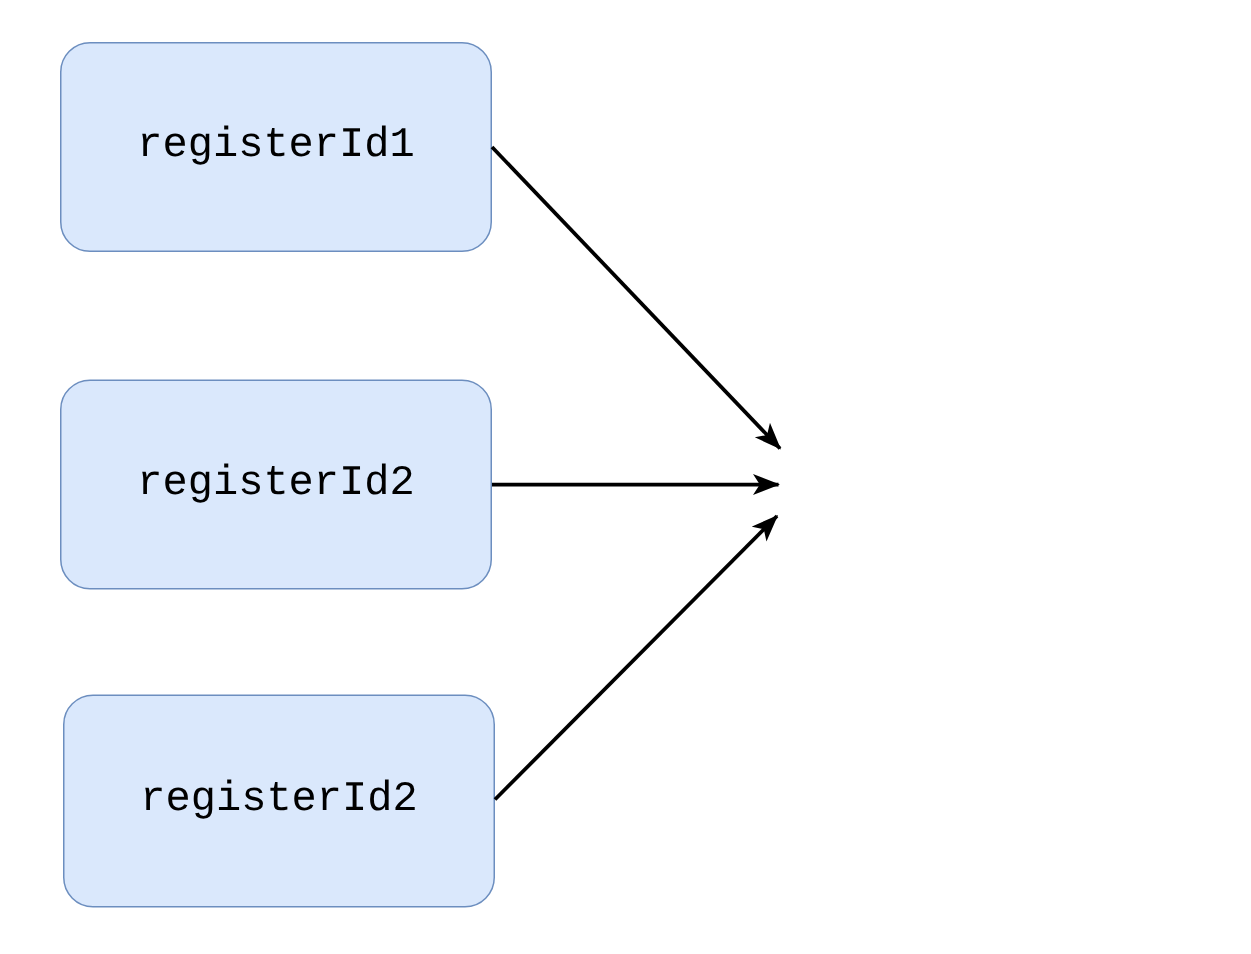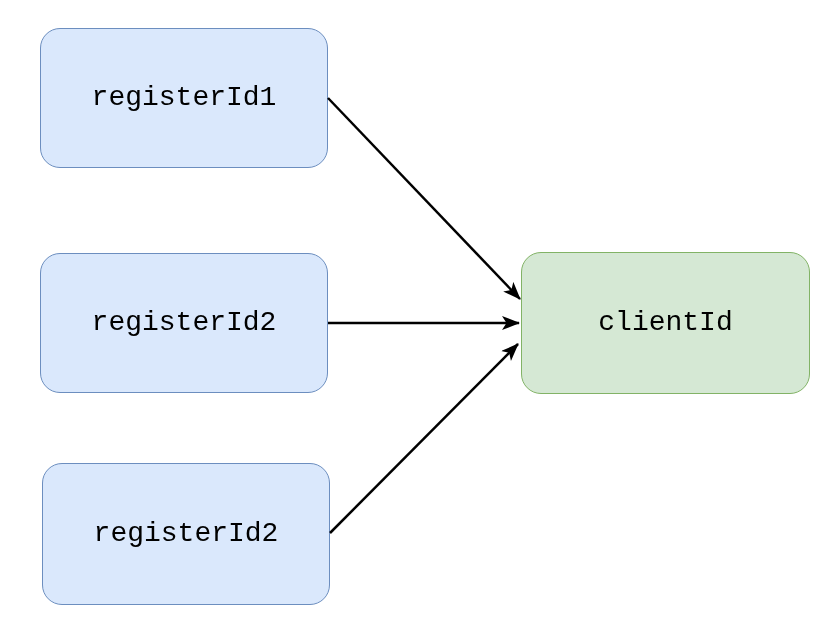--- a/index.html
+++ b/index.html
@@ -50,23 +50,20 @@
   <div class="node-layer" id="node-layer">
       <div class="node" style="left: 40px; top: 28px; width: 288px; height: 140px; background: rgb(218, 232, 252); border-color: rgb(108, 142, 191);">
         <span class="node-label">registerId1</span>
       </div>
       <div class="node" style="left: 40px; top: 253px; width: 288px; height: 140px; background: rgb(218, 232, 252); border-color: rgb(108, 142, 191);">
         <span class="node-label">registerId2</span>
       </div>
       <div class="node" style="left: 42px; top: 463px; width: 288px; height: 142px; background: rgb(218, 232, 252); border-color: rgb(108, 142, 191);">
         <span class="node-label">registerId2</span>
       </div>
-      <div class="node" style="left: 521px; top: 252px; width: 289px; height: 142px; background: rgb(213, 232, 212); border-color: rgb(130, 179, 102);">
-        <span class="node-label">clientId</span>
-      </div>
     </div>
   <svg class="edge-layer" id="edge-layer" width="834" height="636" viewBox="0 0 834 636">
     <defs>
       <marker id="arrowhead" markerUnits="userSpaceOnUse" markerWidth="20" markerHeight="16" refX="17" refY="7" orient="auto">
         <path id="arrowhead-path" d="M 0 0 L 18 7 L 0 14 L 4.5 7 Z" fill="#000000"></path>
       </marker>
     </defs>
     <g id="edge-group">
         <line x1="328" y1="98" x2="520" y2="299" stroke="#000000" stroke-width="2.5" marker-end="url(#arrowhead)"></line>
         <line x1="328" y1="323" x2="519" y2="323" stroke="#000000" stroke-width="2.5" marker-end="url(#arrowhead)"></line>

